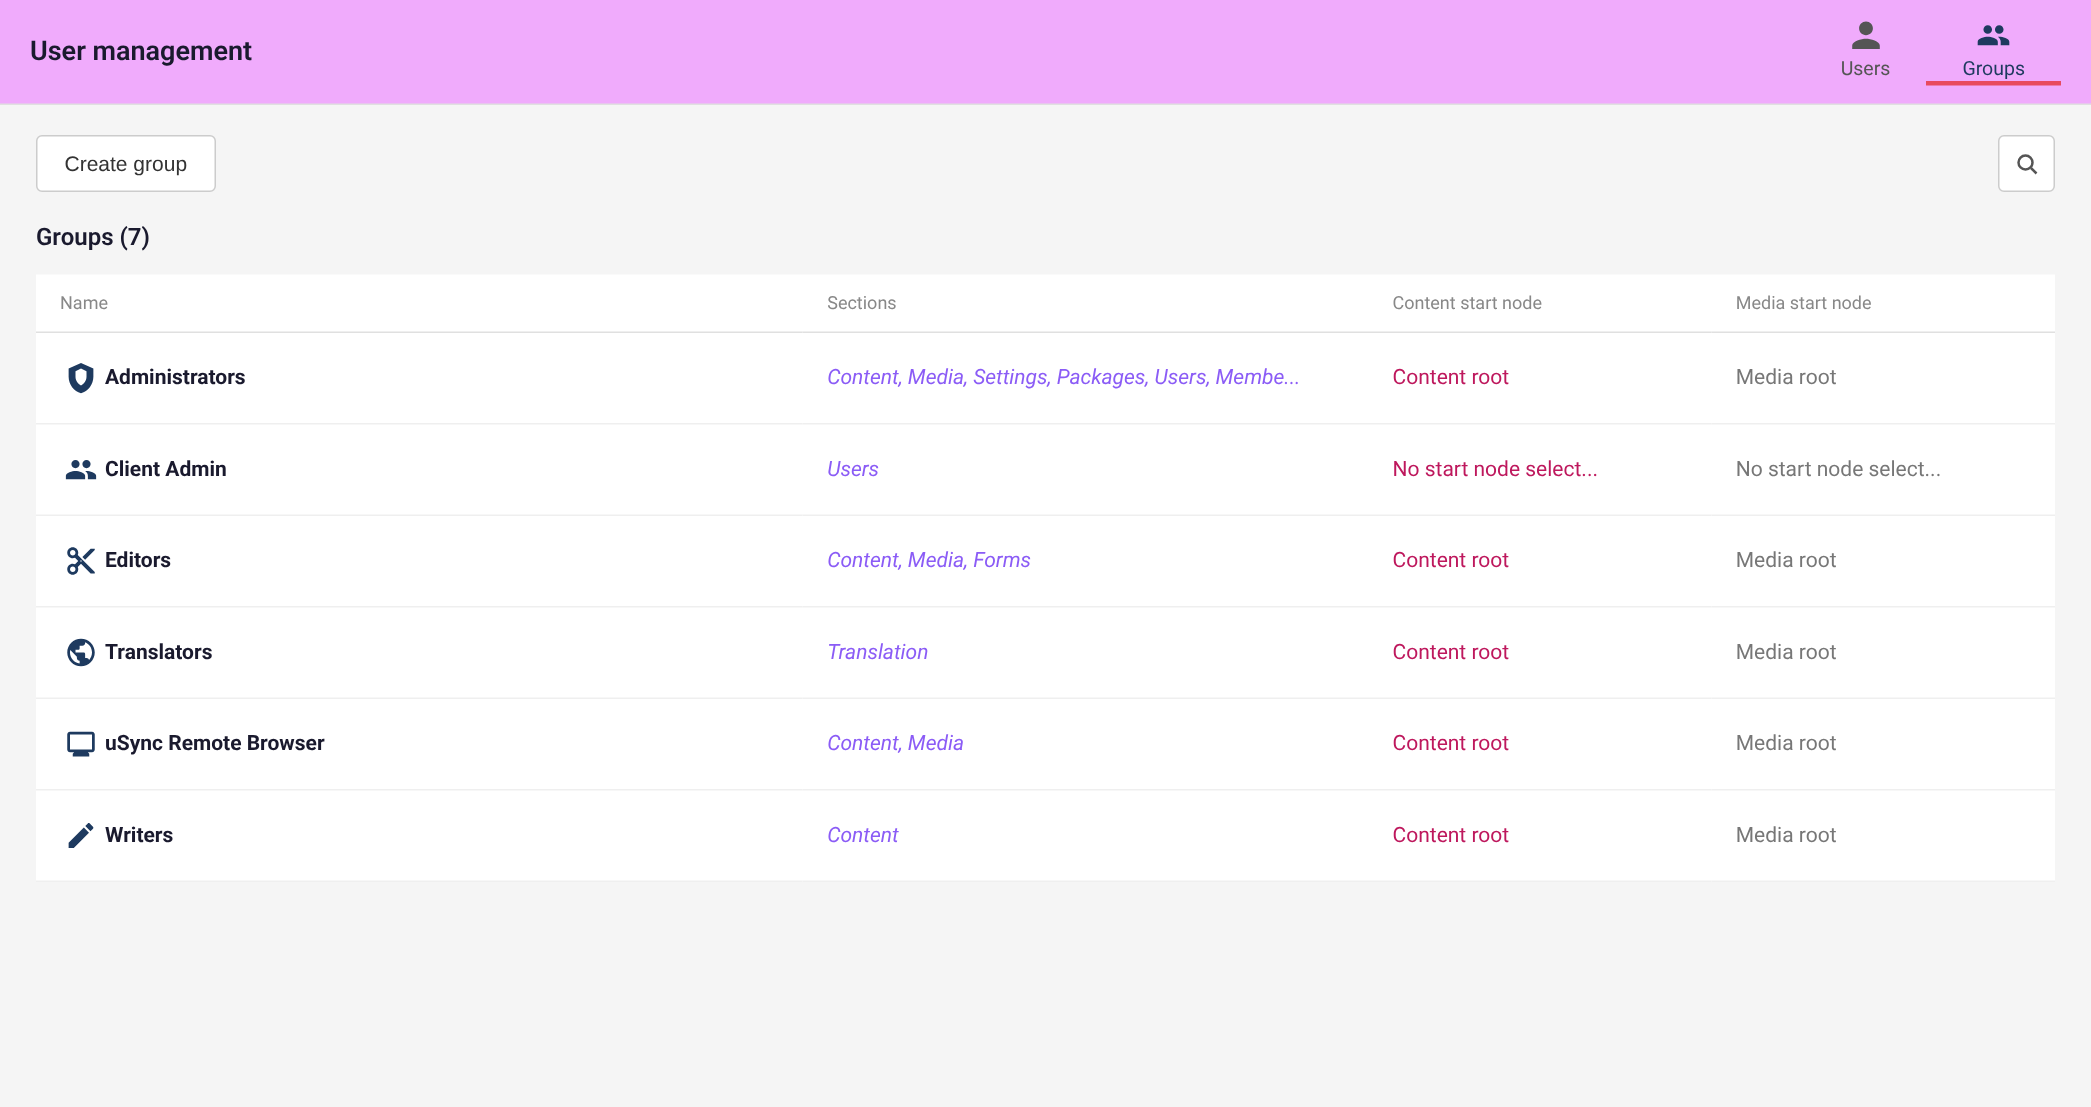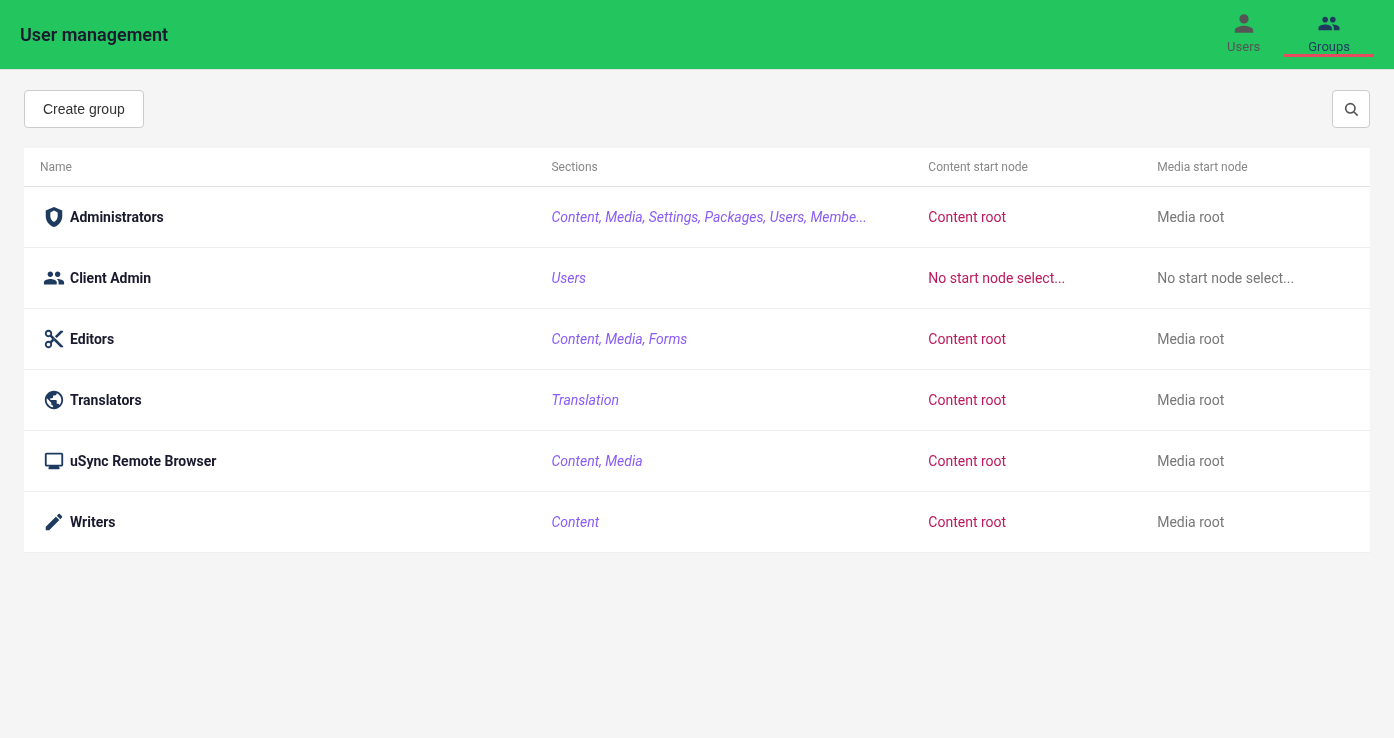--- a/index.html
+++ b/index.html
@@ -5,21 +5,21 @@
     * { box-sizing: border-box; margin: 0; padding: 0; }
     body {
       font-family: -apple-system, BlinkMacSystemFont, 'Segoe UI', Roboto, sans-serif;
       background: #f5f5f5;
       color: #333;
       font-size: 14px;
     }
 
     
     .top-header {
-      background: #22c55e;
+      background: #f0abfc;
       display: flex;
       align-items: center;
       justify-content: space-between;
       padding: 12px 20px;
       height: 70px;
       border-bottom: 1px solid #e0e0e0;
     }
     .top-header-title {
       font-size: 18px;
       font-weight: 600;
@@ -183,20 +183,24 @@
   <div class="toolbar">
     <button class="create-group-btn">Create group</button>
     <button class="search-btn">
       <svg width="16" height="16" viewBox="0 0 24 24" fill="none" stroke="currentColor" stroke-width="2.5">
         <circle cx="11" cy="11" r="7"></circle>
         <line x1="16.5" y1="16.5" x2="22" y2="22"></line>
       </svg>
     </button>
   </div>
 
+  <div class="groups-heading">
+    <span>Groups</span>
+    <span> (<span>7</span>)</span>
+  </div>
 
   <table class="groups-table">
     <thead>
       <tr>
         <th class="col-name">Name</th>
         <th class="col-sections">Sections</th>
         <th class="col-content">Content start node</th>
         <th class="col-media">Media start node</th>
       </tr>
     </thead>

